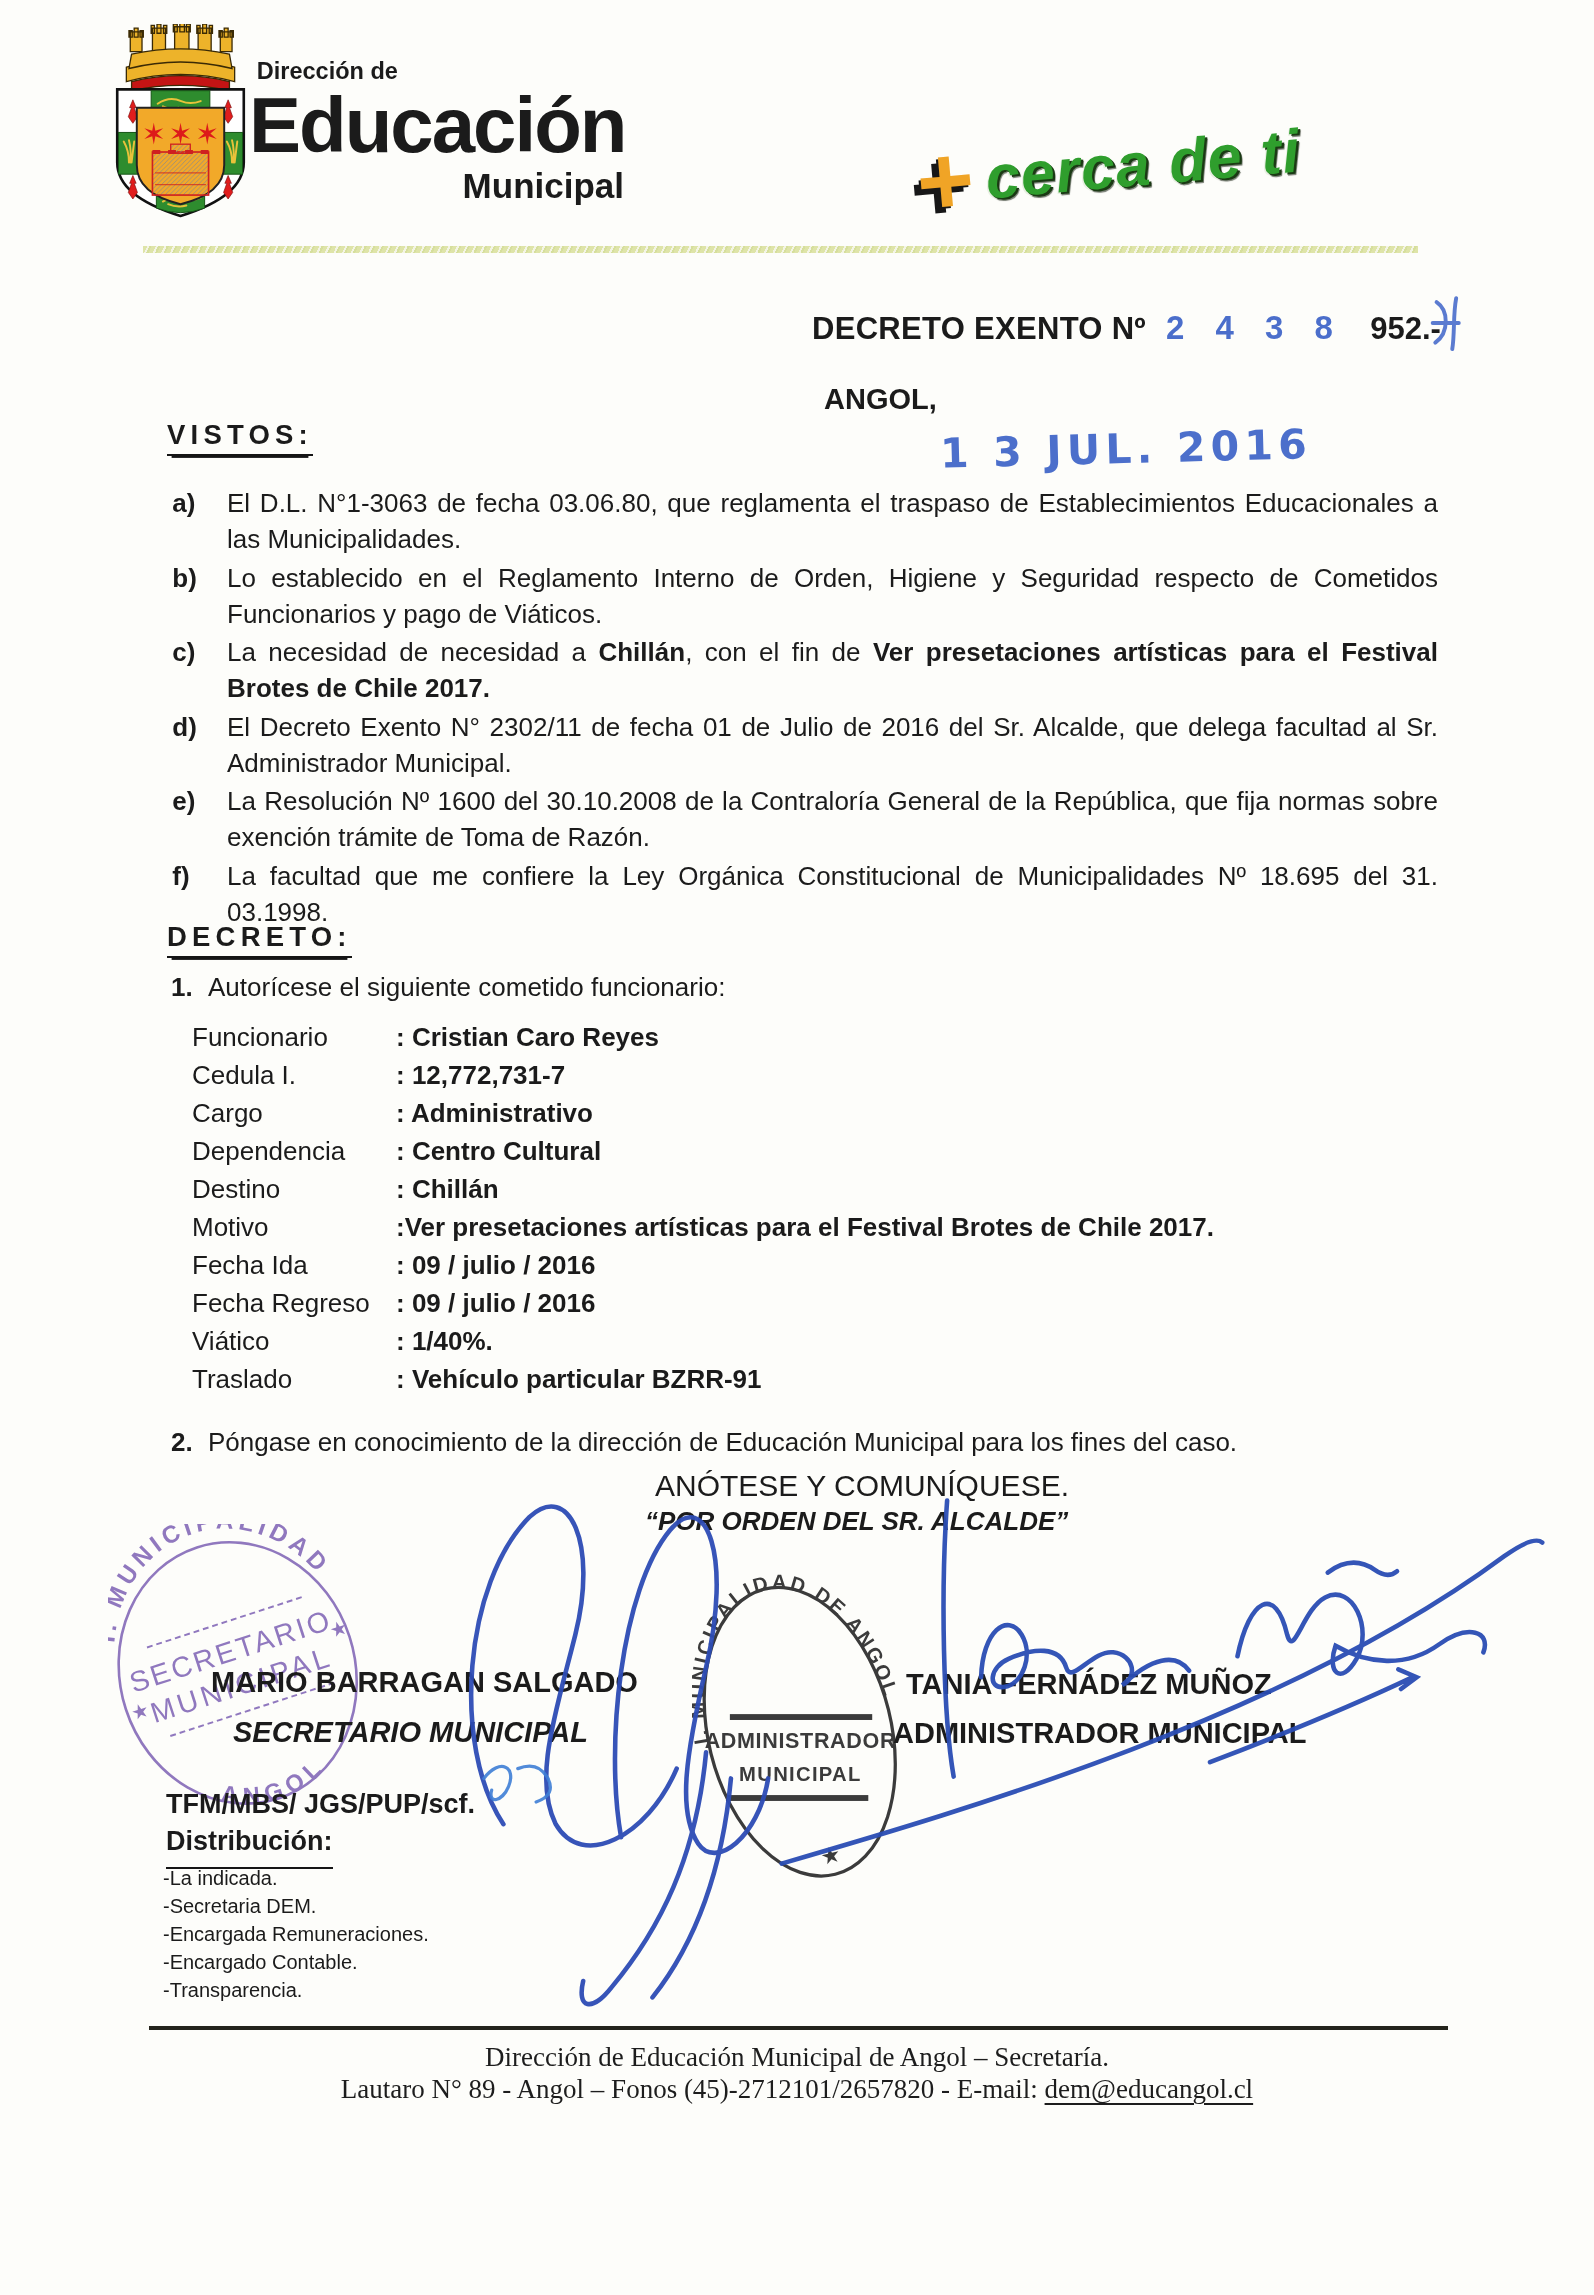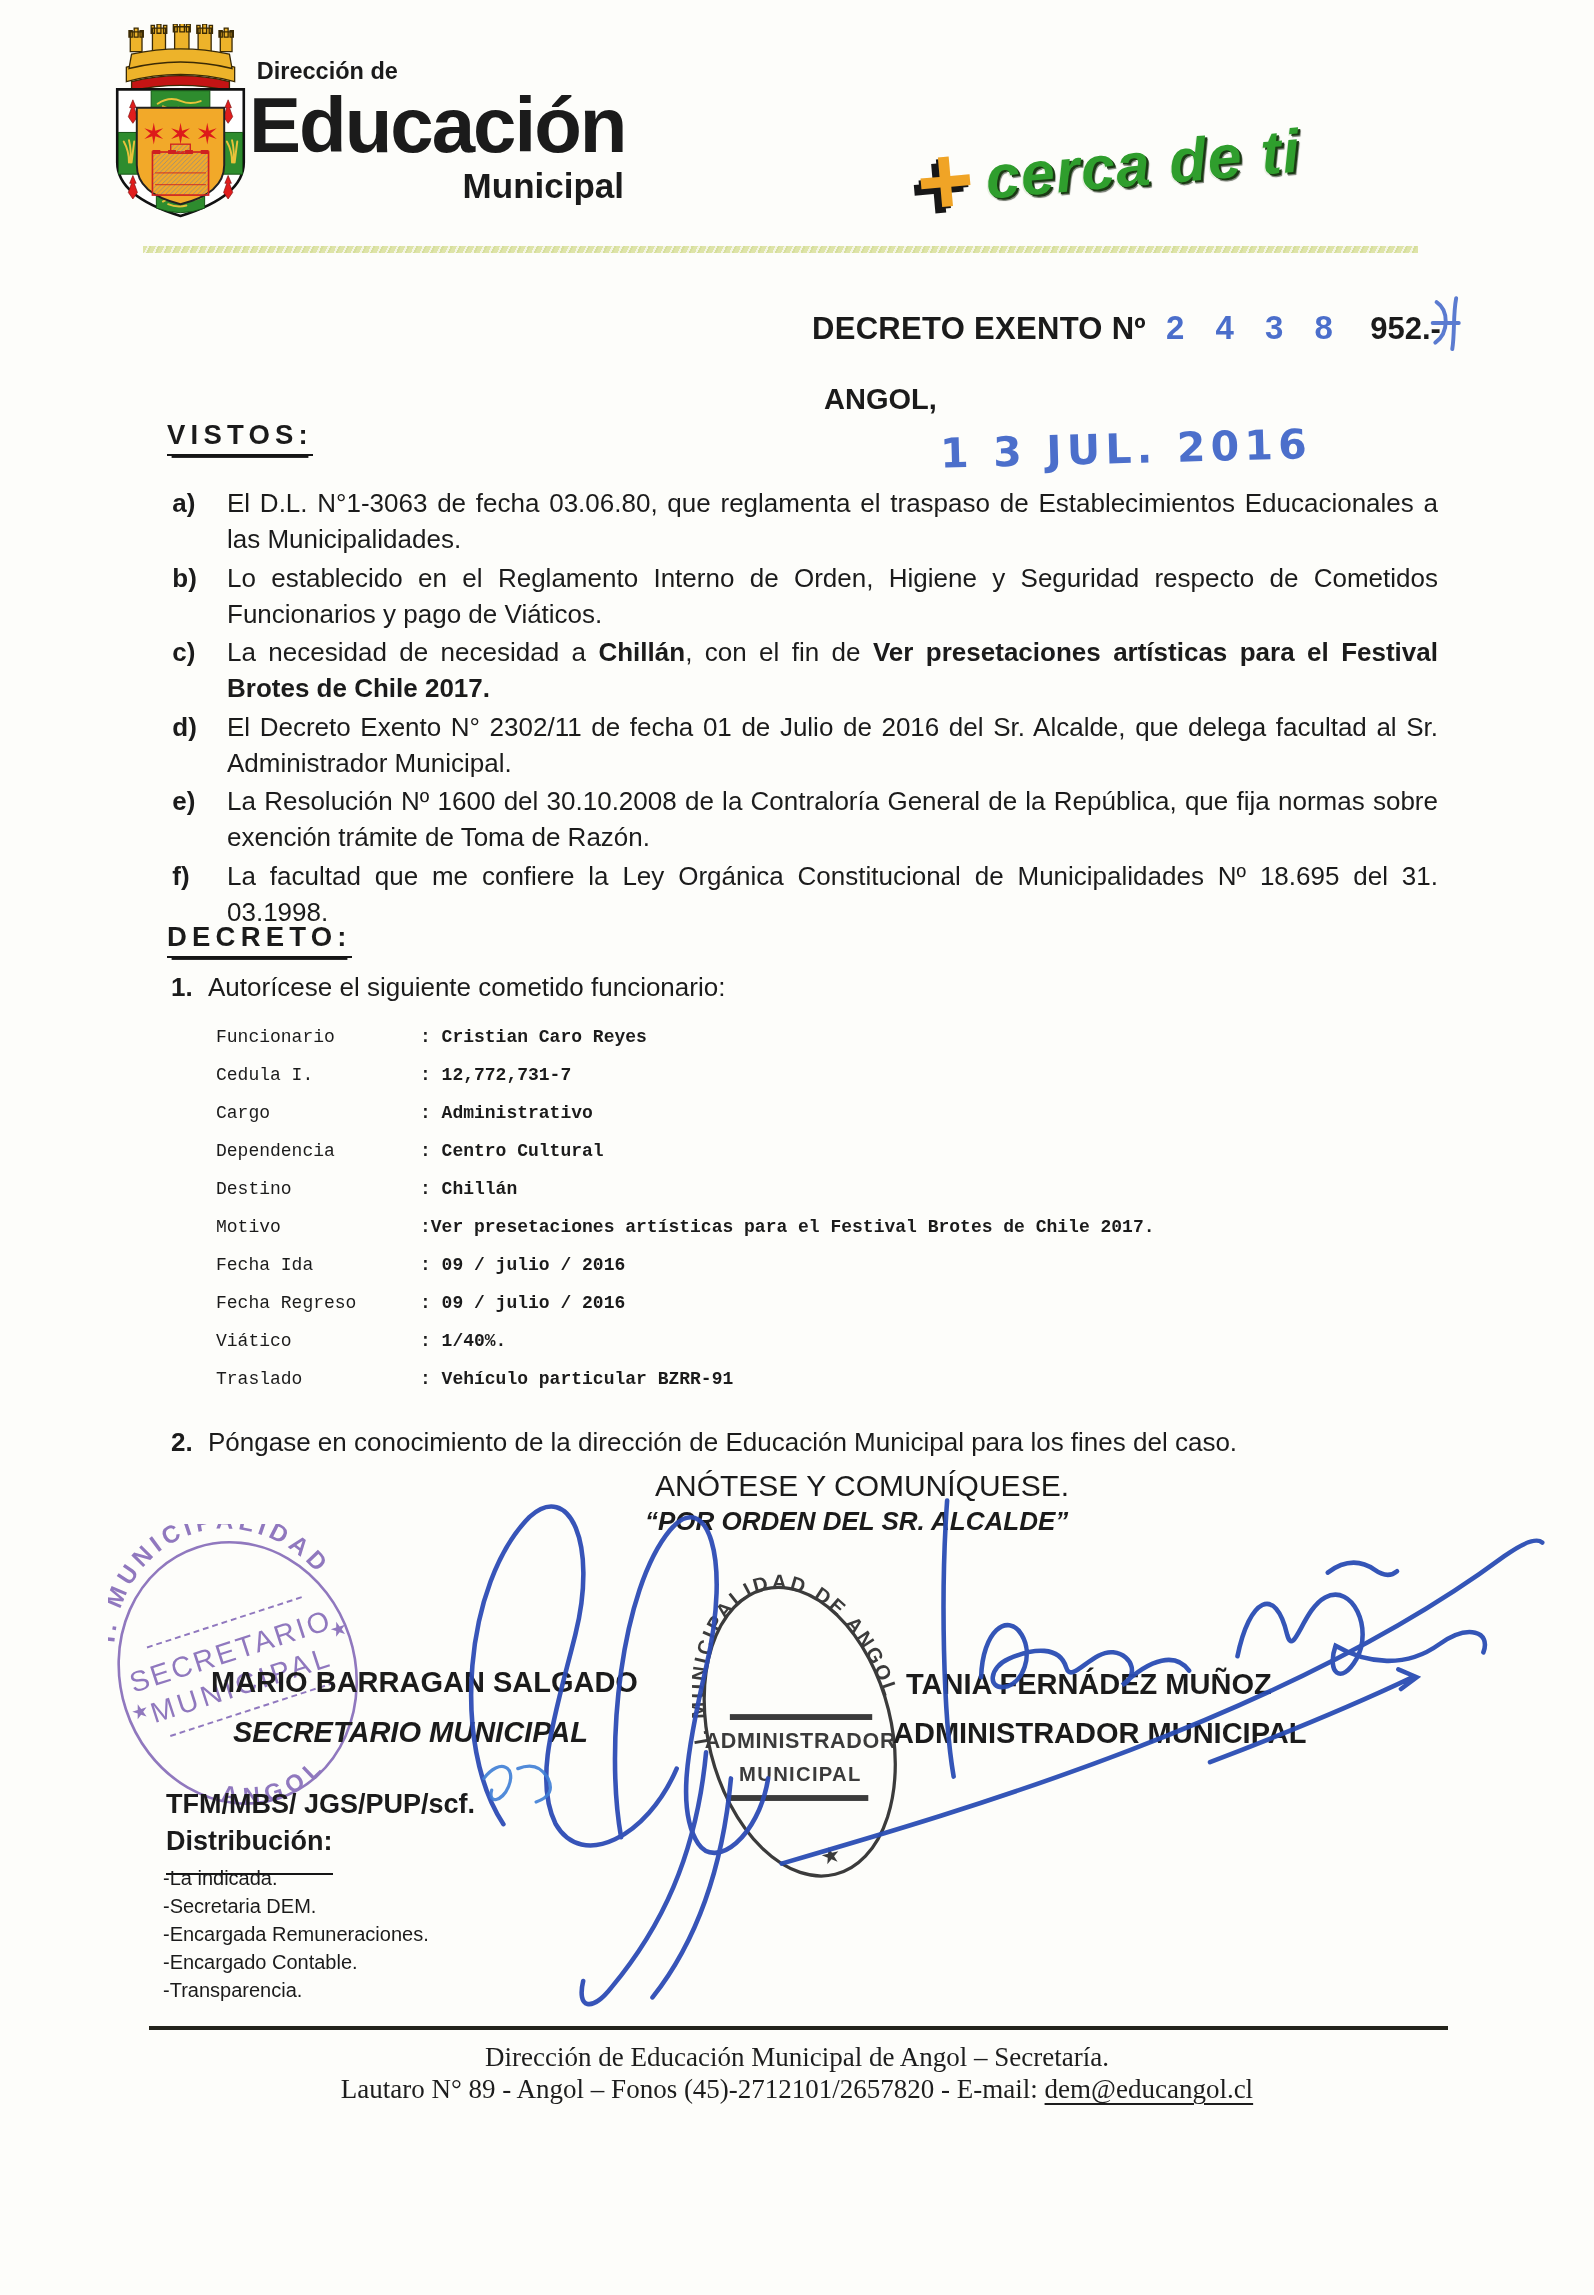--- a/index.html
+++ b/index.html
@@ -42,21 +42,21 @@
   .items{position:absolute;left:171px;top:485px;width:1267px;}
   .item{position:relative;padding-left:56px;text-align:justify;font-size:26px;line-height:36px;margin-bottom:2.6px;}
   .item .letter{position:absolute;left:1.3px;top:0;font-weight:700;}
   .item b{font-weight:700;}
 
   
   .numbered{position:absolute;font-size:26px;line-height:36px;}
   .numbered .no{font-weight:700;display:inline-block;width:37px;}
   .n1{left:171px;top:969px;width:1275px;}
   .n2{left:171px;top:1424px;width:1282px;}
-  .ctable{position:absolute;left:216px;top:1018px;font-size:18px;font-family:Liberation Mono, monospace;}
+  .ctable{position:absolute;left:192px;top:1018px;font-size:26px;}
   .trow{height:38px;line-height:38px;white-space:nowrap;}
   .tl{display:inline-block;width:204px;}
   .tv{font-weight:700;}
 
   
   .anote{position:absolute;left:655px;top:1469px;font-size:30px;font-weight:400;white-space:nowrap;}
   .pororden{position:absolute;left:645px;top:1506px;font-size:26px;font-weight:700;font-style:italic;white-space:nowrap;}
 
   
   .stamp-secretary{position:absolute;left:108px;top:1524px;z-index:1;}
@@ -67,21 +67,21 @@
 
   .sig-name{position:absolute;font-size:29px;font-weight:700;z-index:2;white-space:nowrap;}
   .name-left{left:211px;top:1666px;}
   .title-left{left:233px;top:1716px;font-style:italic;}
   .name-right{left:906px;top:1668px;}
   .title-right{left:893px;top:1717px;}
 
   
   .initials{position:absolute;left:166px;top:1789px;font-size:27px;font-weight:700;z-index:2;}
   .dist-head{position:absolute;left:166px;top:1826px;z-index:2;}
-  .dist-head span{display:inline-block;font-size:27px;font-weight:700;border-bottom:2.6px solid #151515;padding-bottom:16px;}
+  .dist-head span{display:inline-block;font-size:27px;font-weight:700;border-bottom:2.6px solid #151515;padding-bottom:10px;}
   .dist-list{position:absolute;left:163px;top:1864px;font-size:20px;line-height:28px;z-index:2;}
 
   
   .rule{position:absolute;left:149px;top:2026px;width:1299px;height:3.9px;background:#24241c;}
   .f-line{position:absolute;left:0;width:1594px;text-align:center;
         font-family:"Liberation Serif",serif;font-size:27px;color:#1d1d1d;}
   .f1{top:2042px;}
   .f2{top:2074px;}
   .email{text-decoration:underline;text-underline-offset:4.6px;text-decoration-thickness:2px;}
 </style>

